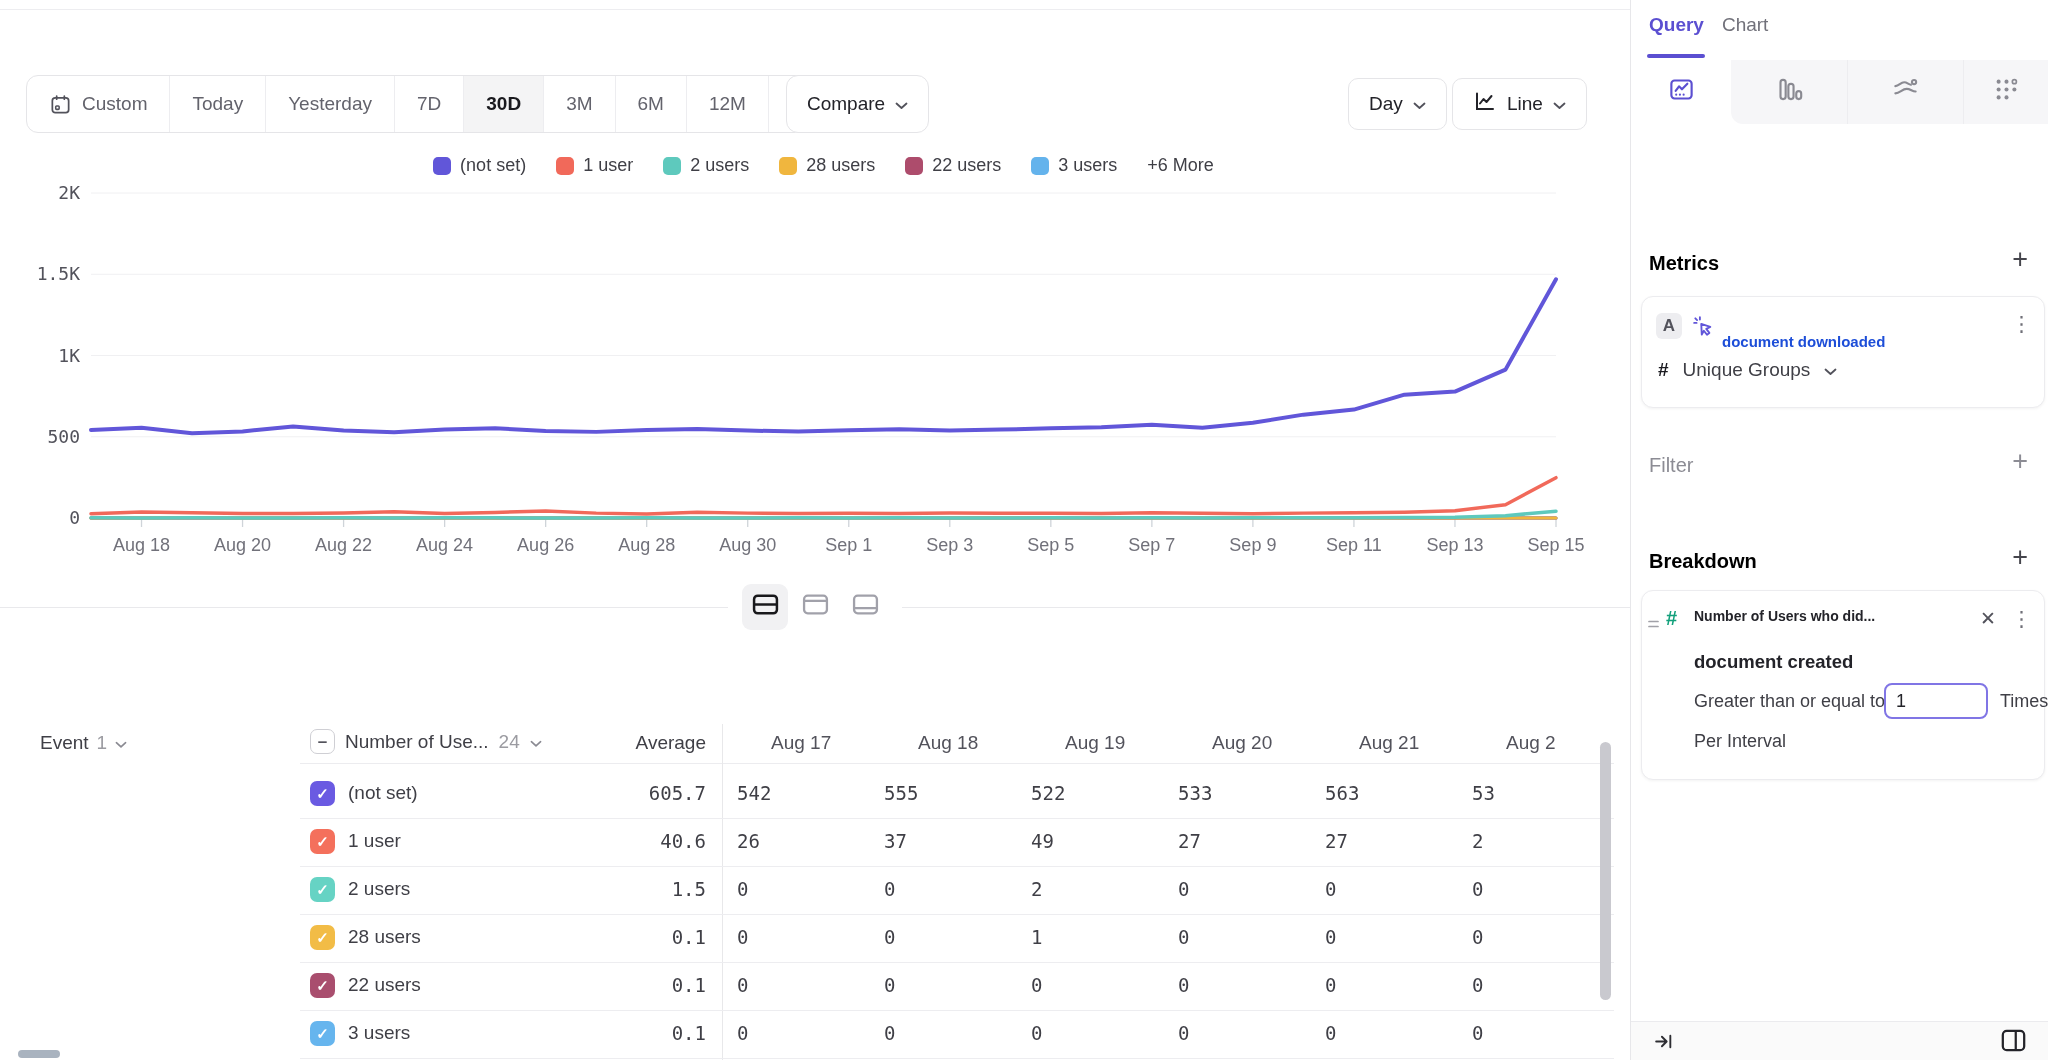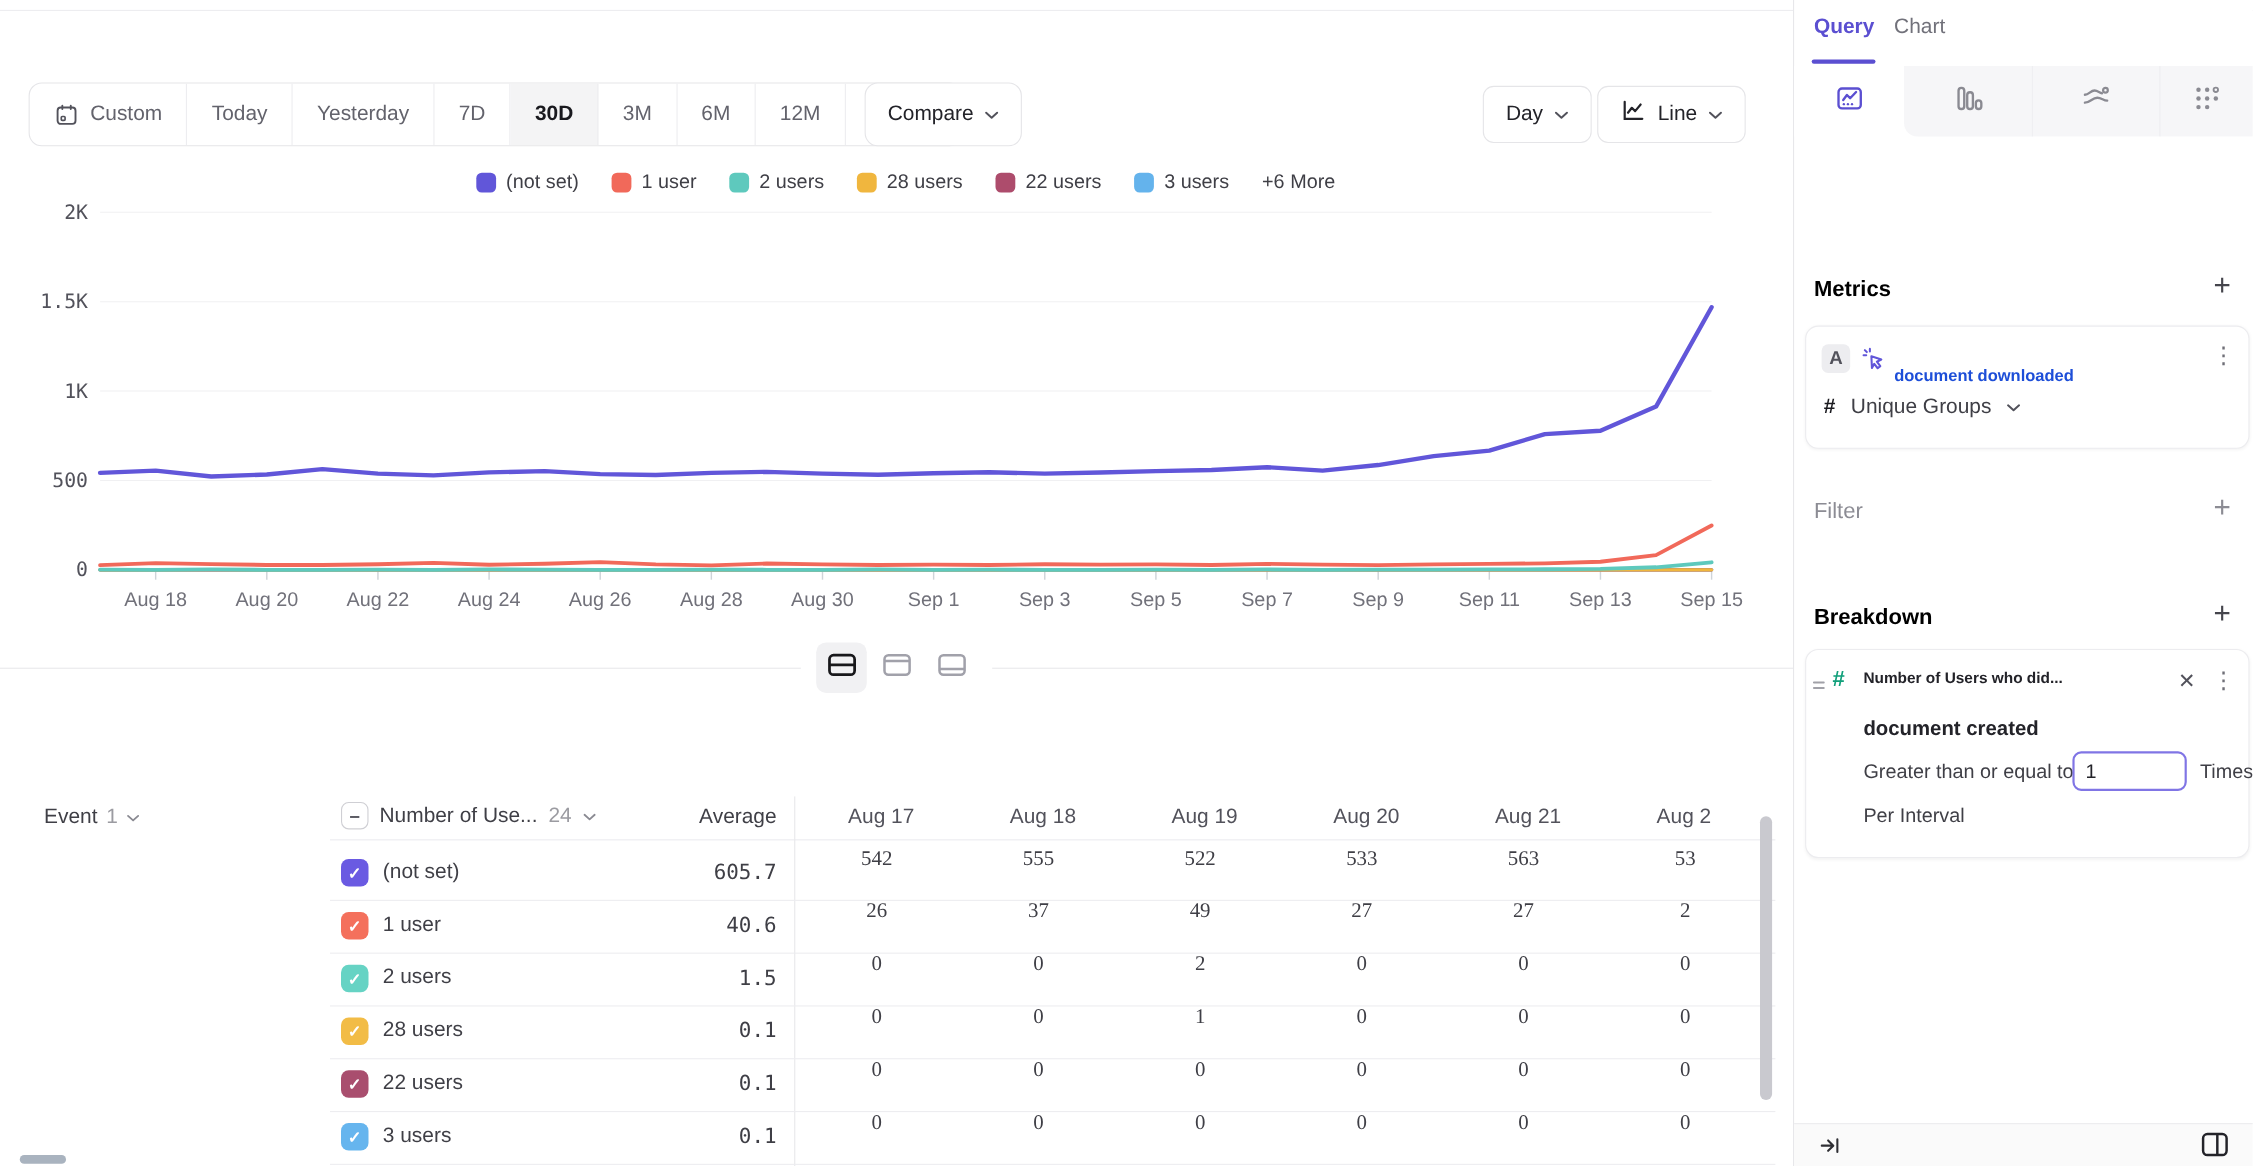--- a/index.html
+++ b/index.html
@@ -57,21 +57,21 @@
   .hdr-border{position:absolute;left:300px;top:39px;width:1314px;height:1px;background:#ececef;}
   .vsep{position:absolute;left:722px;top:724px;width:1px;height:336px;background:#e8e8ea;}
   .date-head{position:absolute;width:120px;text-align:left;color:#52525b;top:732px;}
   .event-col{position:absolute;left:24px;top:772px;width:264px;height:288px;background:#f4f4f5;
              border-radius:10px;color:#52525b;}
   .event-col .ev-label{padding:16px 0 0 16px;white-space:nowrap;overflow:hidden;}
   .trow{position:absolute;left:300px;width:1314px;height:48px;border-bottom:1px solid #ededf0;}
   .trow .chk{position:absolute;left:10px;top:11px;}
   .row-label{position:absolute;left:48px;top:12px;color:#3f3f46;}
   .row-avg{position:absolute;left:266px;top:12px;width:140px;text-align:right;color:#3f3f46;font-size:19px;}
-  .cellv{position:absolute;top:0;width:120px;text-align:center;color:#3f3f46;font-size:19px;font-family:Liberation Serif, serif;}
+  .cellv{position:absolute;top:12px;width:120px;text-align:left;color:#3f3f46;font-size:19px;}
   .vscroll{position:absolute;left:1600px;top:742px;width:11px;height:258px;border-radius:6px;background:#c9c9cf;}
   .hscroll{position:absolute;left:18px;top:1050px;width:42px;height:8px;border-radius:4px;background:#a9b3bf;}
 
   
   .panel{position:absolute;left:1630px;top:0;width:418px;height:1060px;border-left:1px solid #e7e7ea;
          background:#fff;box-sizing:border-box;}
   .ptabs{position:absolute;left:18px;top:14px;display:flex;gap:18px;}
   .ptab{font-weight:500;color:#71717a;padding-bottom:12px;}
   .ptab.active{color:#5b4fd1;font-weight:bold;}
   .ptab-underline{position:absolute;left:16px;top:54px;width:58px;height:4px;border-radius:3px;background:#5b4fd1;}

